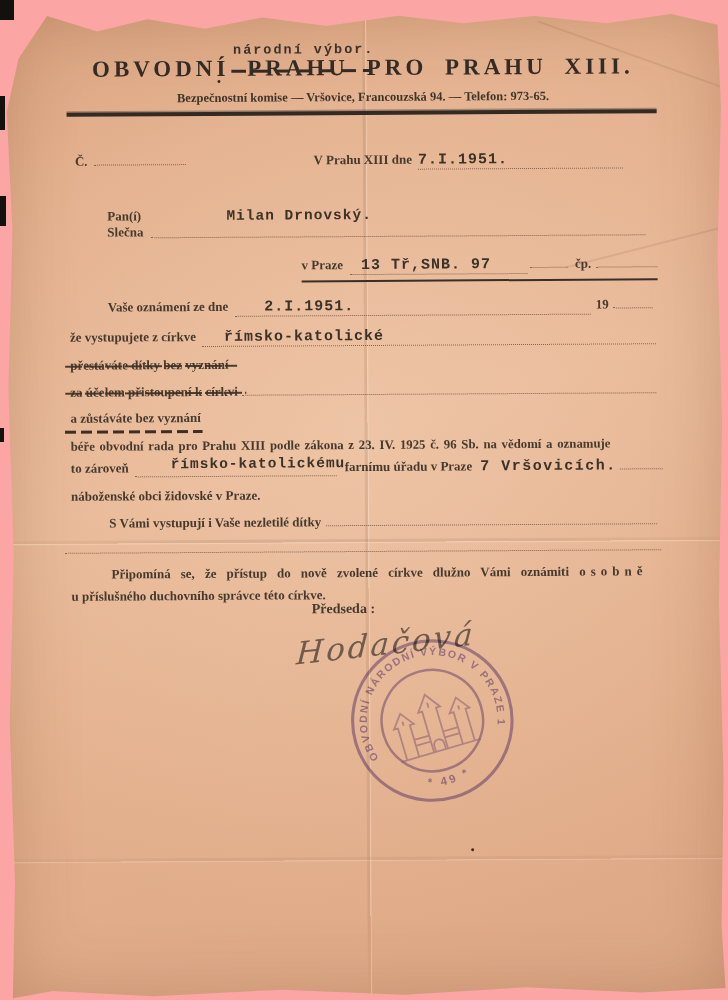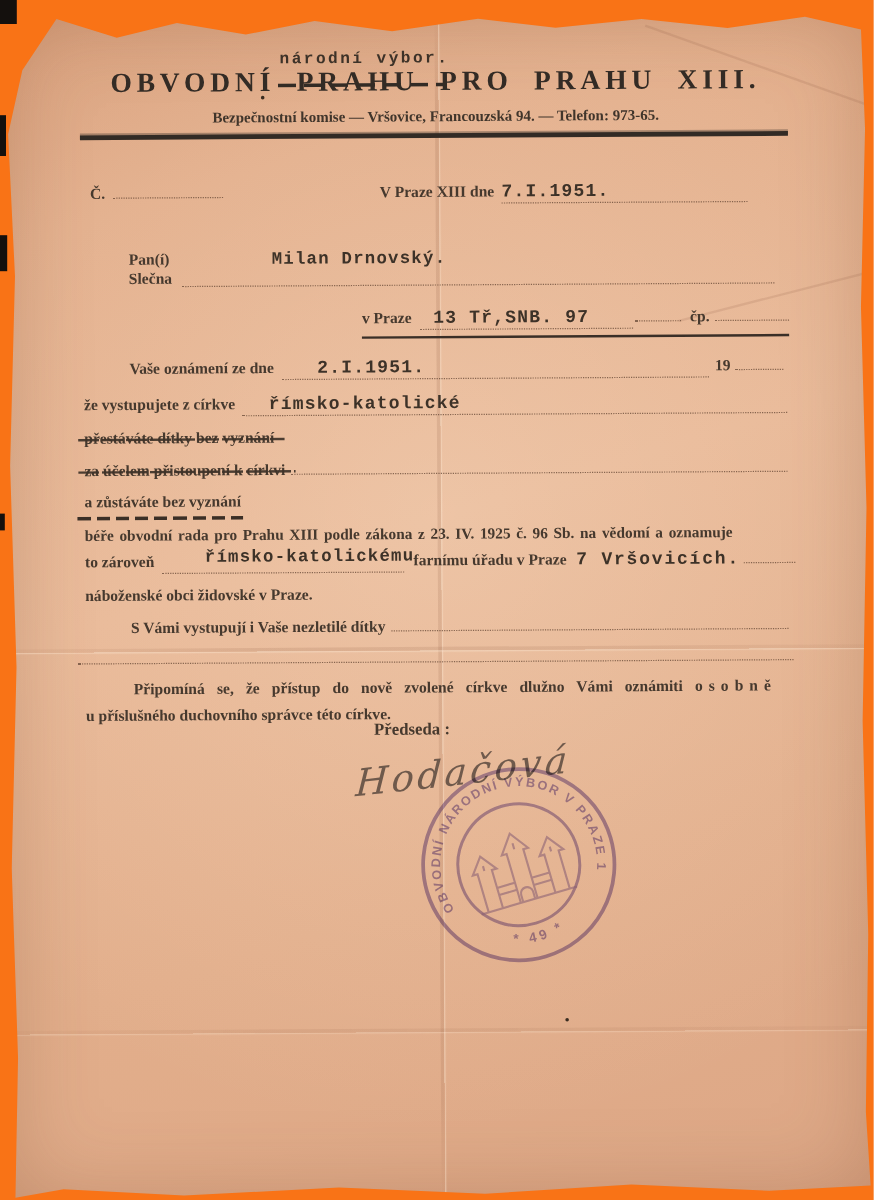--- a/index.html
+++ b/index.html
@@ -1,19 +1,19 @@
 <!DOCTYPE html>
 <html><head>
 <meta charset="utf-8">
 <style>
   * { margin:0; padding:0; box-sizing:border-box; }
   html,body { width:728px; height:1000px; overflow:hidden; }
   body { background:#f4f1ea; font-family:"Liberation Serif", serif; }
 
-  #scan { position:relative; width:728px; height:1000px; background:#f97316; }
+  #scan { position:relative; width:728px; height:1000px; background:#fca5a5; }
 
   
   .scan-dark { position:absolute; background:#14100d; }
   .sd1 { left:0; top:96px;  width:5px;  height:34px; }
   .sd2 { left:0; top:196px; width:6px;  height:30px; }
   .sd3 { left:0; top:0;     width:14px; height:20px; }
   .sd4 { left:0; top:428px; width:4px;  height:14px; }
 
   
   #paper {
@@ -111,21 +111,21 @@
       <span class="title-struck">PRAHU</span>
       <span>PRO PRAHU XIII.</span>
     </div>
     <div id="hdr-sub">Bezpečnostní komise — Vršovice, Francouzská 94. — Telefon: 973-65.</div>
     <div id="hdr-rule"></div>
 
     <div class="row" style="left:70px; top:141px; width:548px;">
       <span class="printed">Č.</span>
       <span class="dots" style="width:92px; margin-left:6px;"></span>
       <span style="flex:1;"></span>
-      <span class="printed">V Praze XIII dne</span>
+      <span class="printed">V Prahu XIII dne</span>
       <span class="fill" style="width:205px; margin-left:6px;">
         <span class="typed" style="font-size:15px;">7.I.1951.</span>
       </span>
     </div>
 
     <div class="row" style="left:102px; top:196px; width:538px;">
       <span>
         <span class="printed" style="display:block;">Pan(í)</span>
         <span class="printed" style="display:block;">Slečna</span>
       </span>

